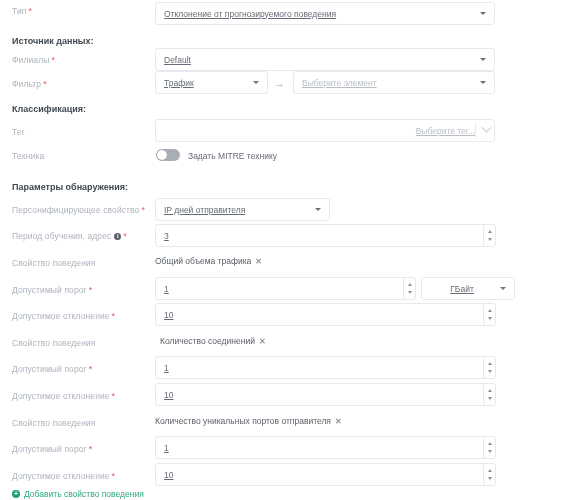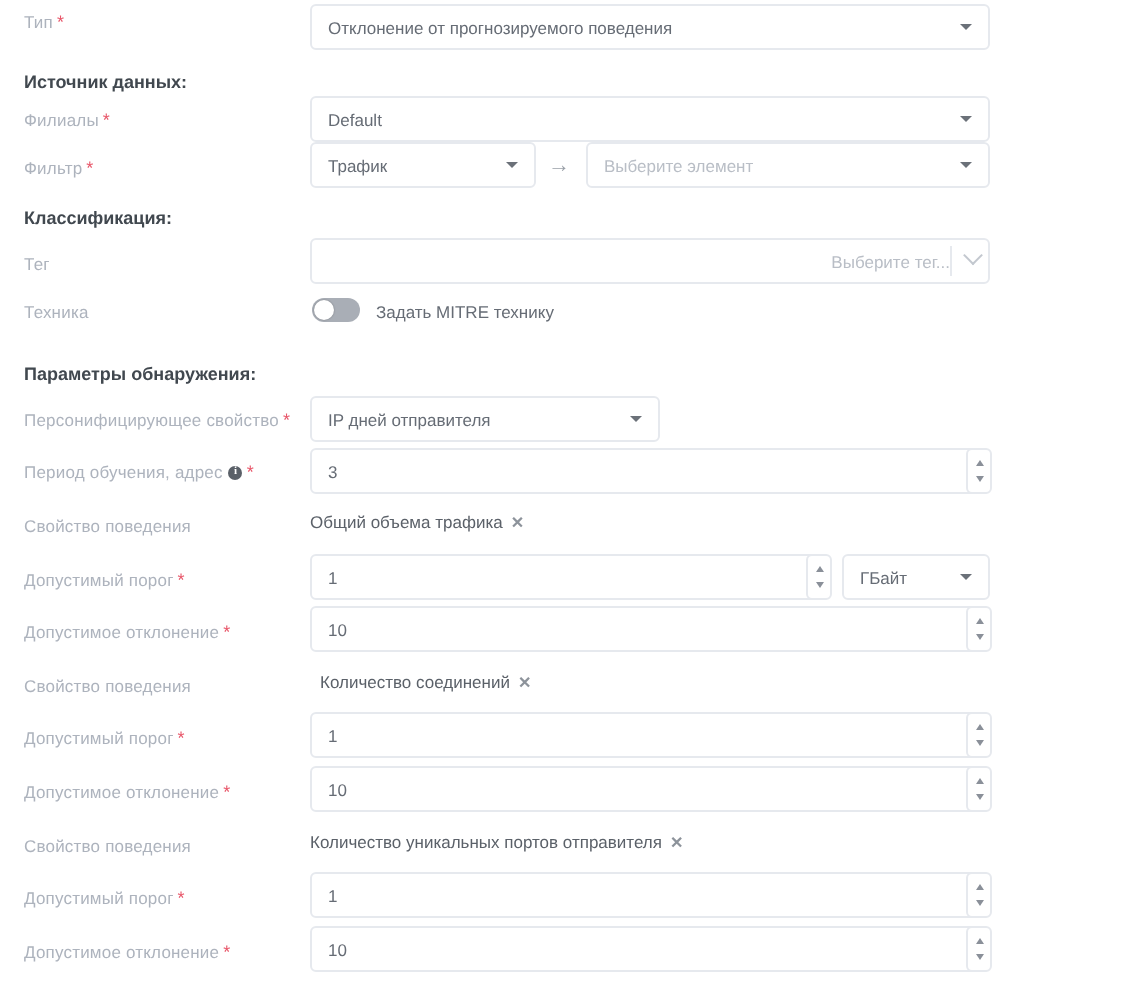--- a/index.html
+++ b/index.html
@@ -54,20 +54,21 @@
     border: 1px solid #e6e9ee;
     border-radius: 3px;
     background: #fff;
     display: flex;
     align-items: center;
     padding: 0 8px;
     font-size: 8.5px;
     color: #666c75;
     white-space: nowrap;
     overflow: hidden;
+    text-decoration: underline;
   }
   .field.placeholder { color: #b9bec6; }
   .field .val { flex: 1; overflow: hidden; text-overflow: ellipsis; }
 
   .caret {
     width: 0; height: 0;
     border-left: 3.2px solid transparent;
     border-right: 3.2px solid transparent;
     border-top: 3.8px solid #6b7179;
     margin-left: 6px;
@@ -269,21 +270,21 @@
     <span>Допустимый порог</span>
     <span class="req">*</span>
   </div>
   <div class="field" style="top:277px; left:155px; width:260px;">
     <span class="val">1</span>
   </div>
   <div class="spinner" style="top:277px; left:403px;">
     <span class="up"></span>
     <span class="dn"></span>
   </div>
-  <div class="field" style="top:277px; left:421px; width:74px;">
+  <div class="field" style="top:277px; left:421px; width:94px;text-align:center;">
     <span class="val">ГБайт</span>
     <span class="caret"></span>
   </div>
 
   <div class="label" style="top:311px;">
     <span>Допустимое отклонение</span>
     <span class="req">*</span>
   </div>
   <div class="field" style="top:303px; left:155px; width:340px;">
     <span class="val">10</span>
@@ -346,14 +347,18 @@
     <span class="req">*</span>
   </div>
   <div class="field" style="top:463px; left:155px; width:340px;">
     <span class="val">10</span>
   </div>
   <div class="spinner" style="top:463px; left:483px;">
     <span class="up"></span>
     <span class="dn"></span>
   </div>
 
+  <div class="add-link" style="top:489px;">
+    <span class="plus-ic">+</span>
+    <span>Добавить свойство поведения</span>
+  </div>
 
 </div>
 
 </body></html>

